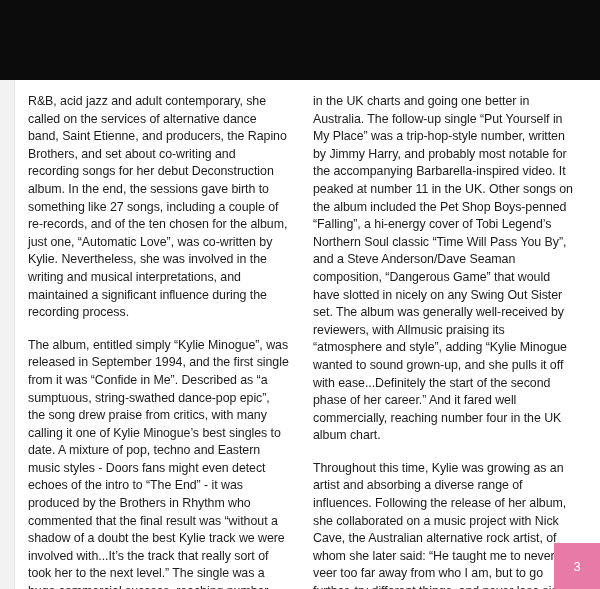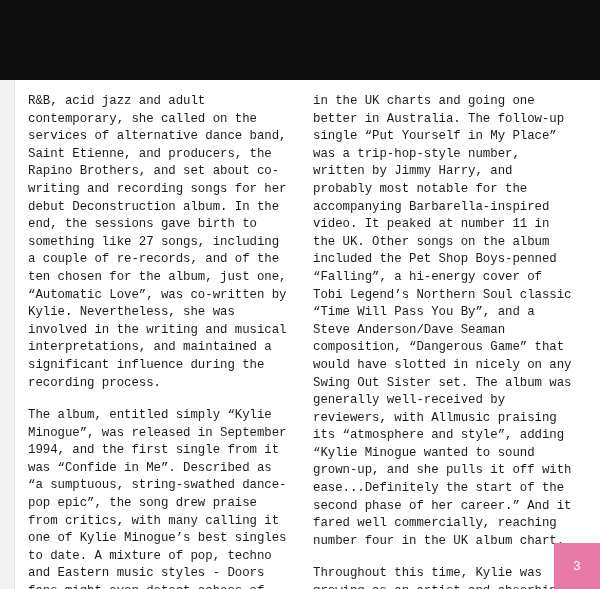--- a/index.html
+++ b/index.html
@@ -11,21 +11,20 @@
     height: 589px;
     background: #ffffff;
     font-family: "Liberation Sans", sans-serif;
     overflow: hidden;
   }
   .page {
     position: relative;
     width: 600px;
     height: 589px;
     background: #ffffff;
-    font-family: Liberation Mono, monospace;
   }
   
   .top-band {
     position: absolute;
     left: 0;
     top: 0;
     width: 600px;
     height: 80px;
     background: #0c0c0c;
   }

